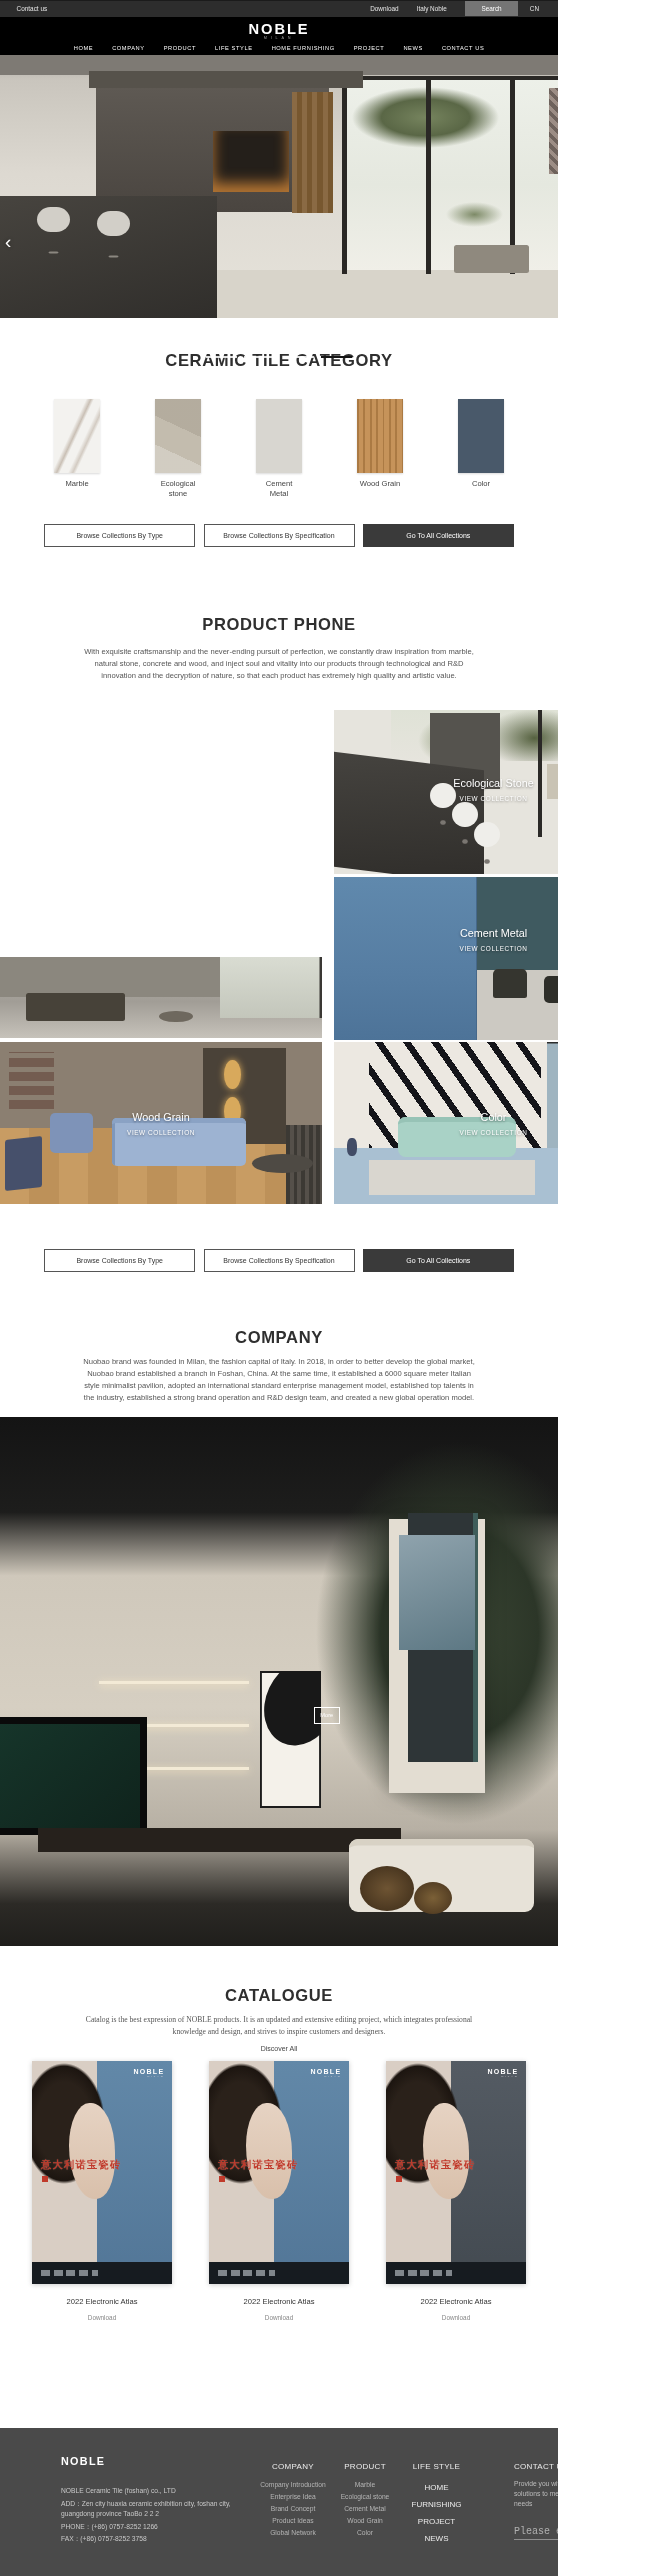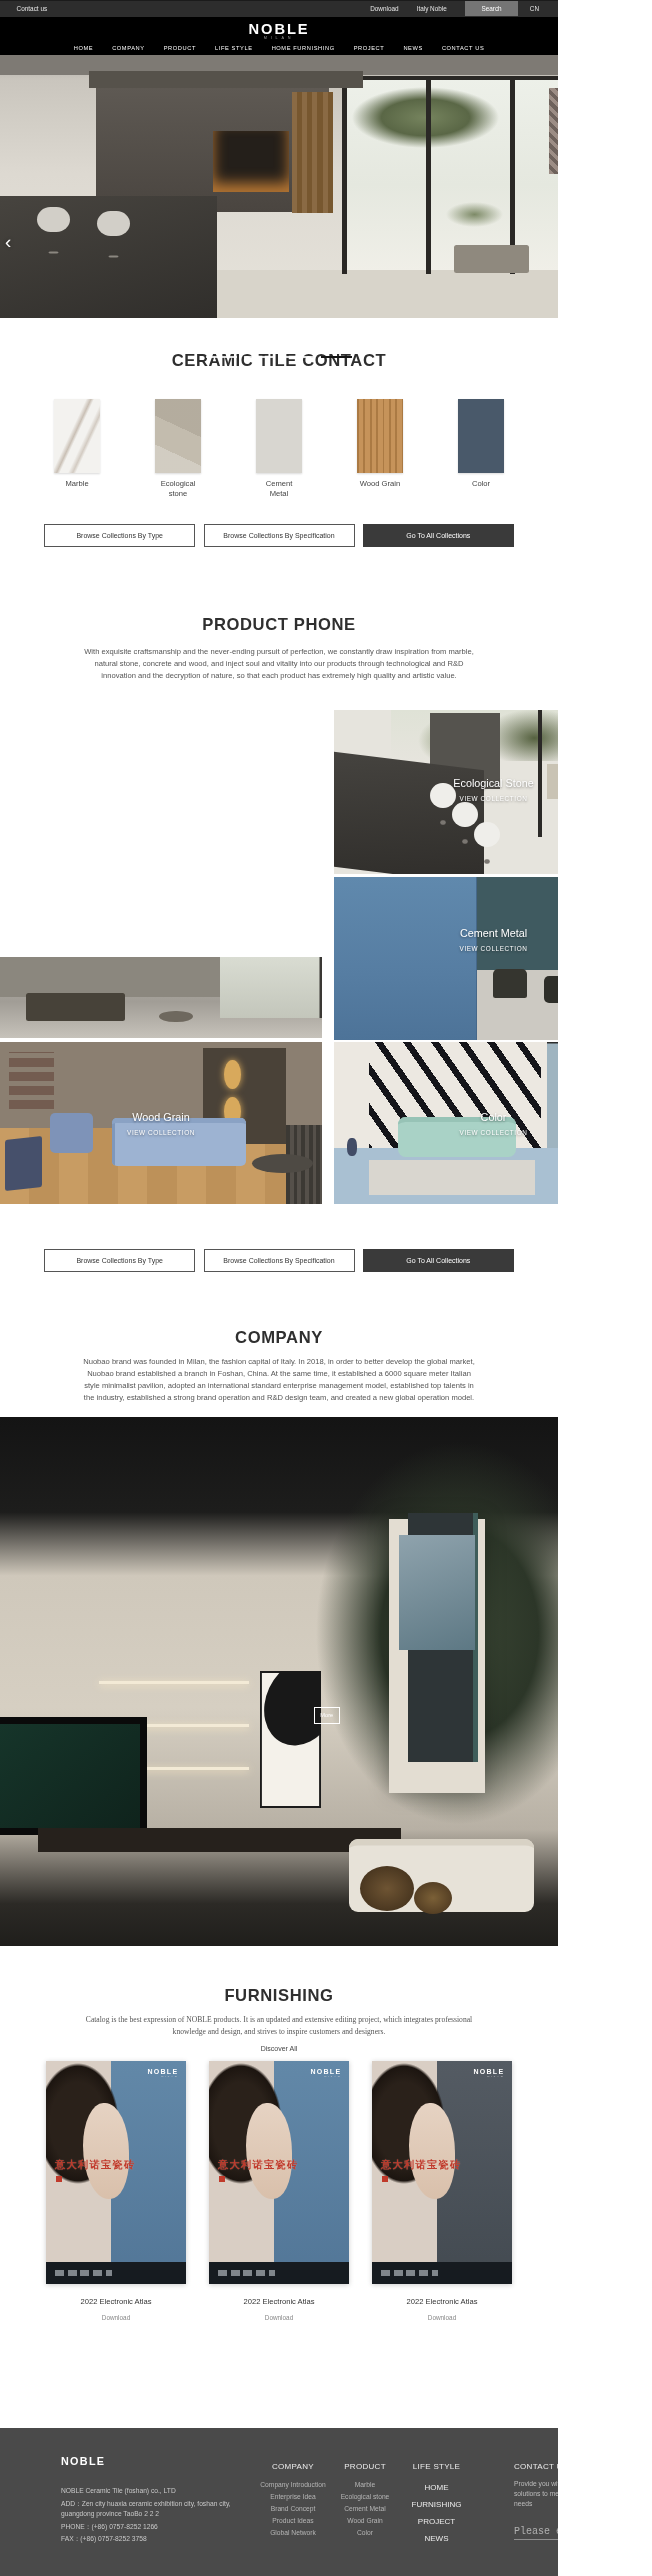--- a/index.html
+++ b/index.html
@@ -171,21 +171,21 @@
   .ab-tab2 { position:absolute; left:414px; top:465px; width:38px; height:32px; border-radius:50%; background:radial-gradient(closest-side,#7b6037,#553f24); }
   .ab-title { position:absolute; left:0; right:0; top:171px; text-align:center; color:#fff; font-size:17px; font-weight:bold; letter-spacing:1.3px; text-shadow:0 0.6px 5.1px rgba(0,0,0,.35); }
   .ab-text { position:absolute; left:71px; right:71px; top:258px; text-align:center; color:#fff; font-size:8px; line-height:14px; text-shadow:0 0.6px 3.8px rgba(0,0,0,.4); }
   .ab-more { position:absolute; left:314px; top:290px; width:25.5px; height:17px; border:0.6px solid #fff; color:#fff;
              display:flex; align-items:center; justify-content:center; font-size:5.7px; cursor:pointer; background:transparent; }
 
   
   .ca-title { margin-top:41px; }
   .ca-lead { margin-top:9.6px; height:30px;font-family:Liberation Serif, serif; }
   .ca-discover { text-align:center; font-size:7px; line-height:9px; color:#444; cursor:pointer; }
-  .covers { margin-top:7.6px; display:flex; justify-content:center; gap:23px; }
+  .covers { margin-top:7.6px; display:flex; justify-content:center; gap:37px; }
   .cover-col { width:140px; text-align:center; }
   .cover { position:relative; width:140px; height:223px; background:#d9cec4; overflow:hidden; box-shadow:0 1.3px 5.1px rgba(0,0,0,.2); cursor:pointer; }
   .cv-right { position:absolute; right:0; top:0; width:75px; height:100%; background:linear-gradient(180deg,#628аa8,#527697); background:linear-gradient(180deg,#6288a8,#527697); }
   .cover.darkv .cv-right { background:linear-gradient(180deg,#545b63,#434a51); }
   .cv-hair { position:absolute; left:-21.7px; top:-16.6px; width:108px; height:159px;
              background:radial-gradient(closest-side,#2a211a 52%,#1c1510 72%,transparent 76%); }
   .cv-face { position:absolute; left:37px; top:42px; width:46px; height:96px; border-radius:46% 54% 42% 58%;
              background:linear-gradient(180deg,#e6d3c3,#d9c0ab); }
   .cv-logo { position:absolute; right:7.6px; top:7.6px; text-align:right; color:#fff; }
   .cv-logo .l1 { font-size:7px; font-weight:bold; letter-spacing:1.3px; }
@@ -274,21 +274,21 @@
       <div class="h-prev">‹</div>
     </div>
     <div class="h-dots">
       <span class="ind"></span>
       <span class="ind"></span>
       <span class="ind"></span>
       <span class="ind active"></span>
     </div>
   </div>
 
-  <h2 class="section-title cat-title">CERAMIC TILE CONTACT</h2>
+  <h2 class="section-title cat-title">CERAMIC TILE CATEGORY</h2>
   <div class="swatches">
     <div class="swatch-item">
       <div class="swatch marble" style="background: rgb(243, 242, 239);"></div>
       <div class="swatch-label">Marble</div>
     </div>
     <div class="swatch-item">
       <div class="swatch stone" style="background: rgb(195, 188, 174);"></div>
       <div class="swatch-label">Ecological stone</div>
     </div>
     <div class="swatch-item">
@@ -396,21 +396,21 @@
     <div class="ab-shelf" style="top:350px"></div>
     <div class="ab-art"></div>
     <div class="ab-tv"></div>
     <div class="ab-counter"></div>
     <div class="ab-sofa"></div>
     <div class="ab-tab1"></div>
     <div class="ab-tab2"></div>
     <div class="ab-more">More</div>
   </div>
 
-  <h2 class="section-title ca-title">FURNISHING</h2>
+  <h2 class="section-title ca-title">CATALOGUE</h2>
   <p class="lead ca-lead">Catalog is the best expression of NOBLE products. It is an updated and extensive editing project, which integrates professional knowledge and design, and strives to inspire customers and designers.</p>
   <div class="ca-discover">Discover All</div>
 
   <div class="covers">
     <div class="cover-col">
       <div class="cover">
         <div class="cv-right"></div>
         <div class="cv-hair"></div>
         <div class="cv-face"></div>
         <div class="cv-logo">

